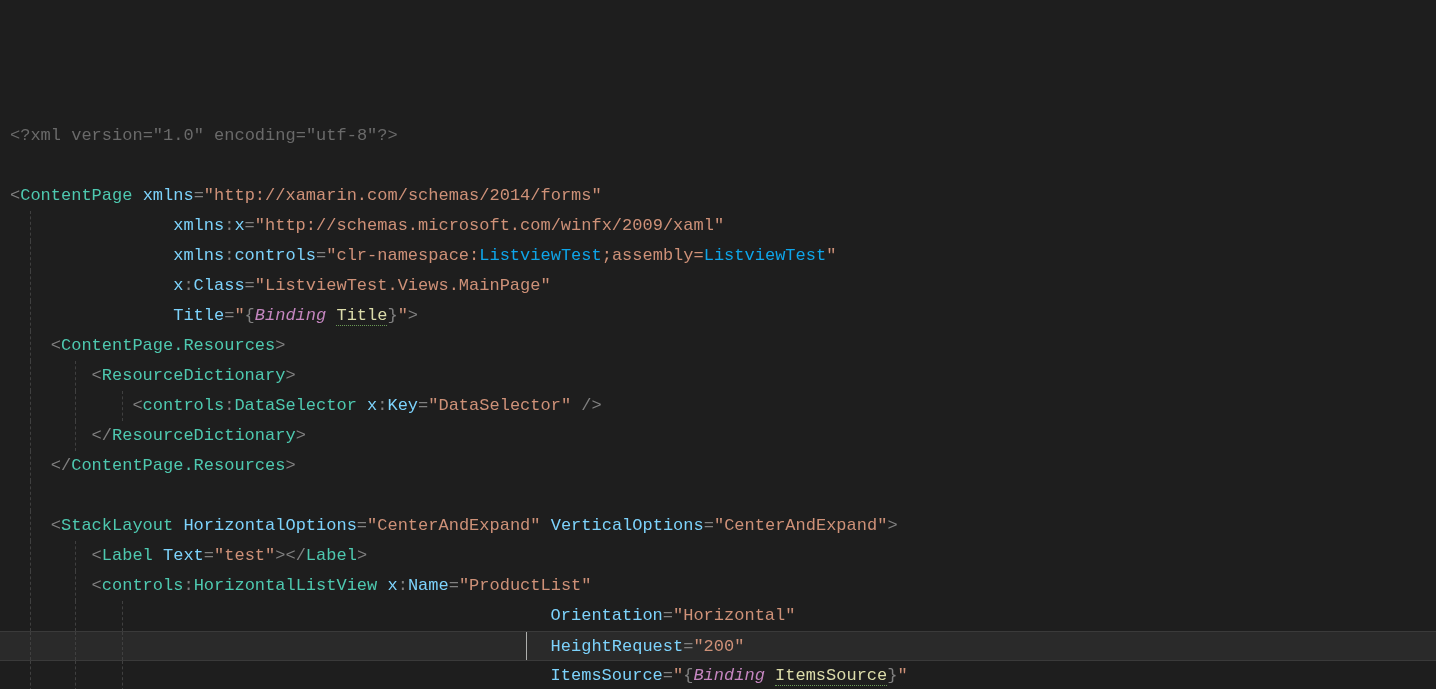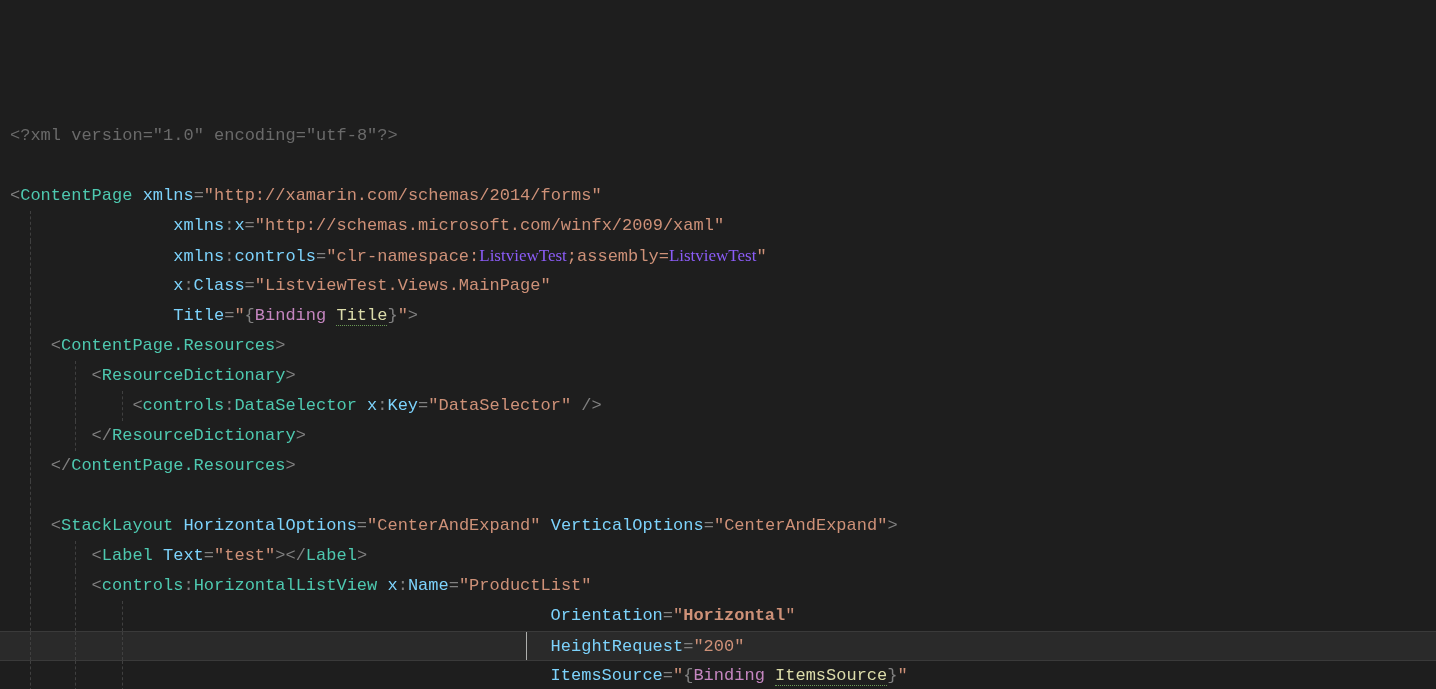--- a/index.html
+++ b/index.html
@@ -36,25 +36,25 @@
     bottom: 0;
     border-left: 1px dashed #404040;
   }
   .content {
     padding-left: 0;
   }
   .dim { color: #6a6a6a; }
   .elem { color: #4ec9b0; }
   .attr { color: #7dd3fc; }
   .str { color: #ce9178; }
-  .str-white { color: #8b5cf6; font-family: Liberation Serif, serif; }
-  .keyword { color: #c586c0; }
+  .str-white { color: #0ea5e9; }
+  .keyword { color: #c586c0; font-style: italic; }
   .binding { color: #dcdcaa; }
   .punct { color: #808080; }
-  .bold { font-weight: bold; }
+  .bold { font-weight: normal; }
   .dotted-underline {
     border-bottom: 1px dotted #6a9955;
   }
   .cursor-bar {
     position: absolute;
     left: 526px;
     top: 0;
     bottom: 0;
     width: 1px;
     background: #aeafad;

